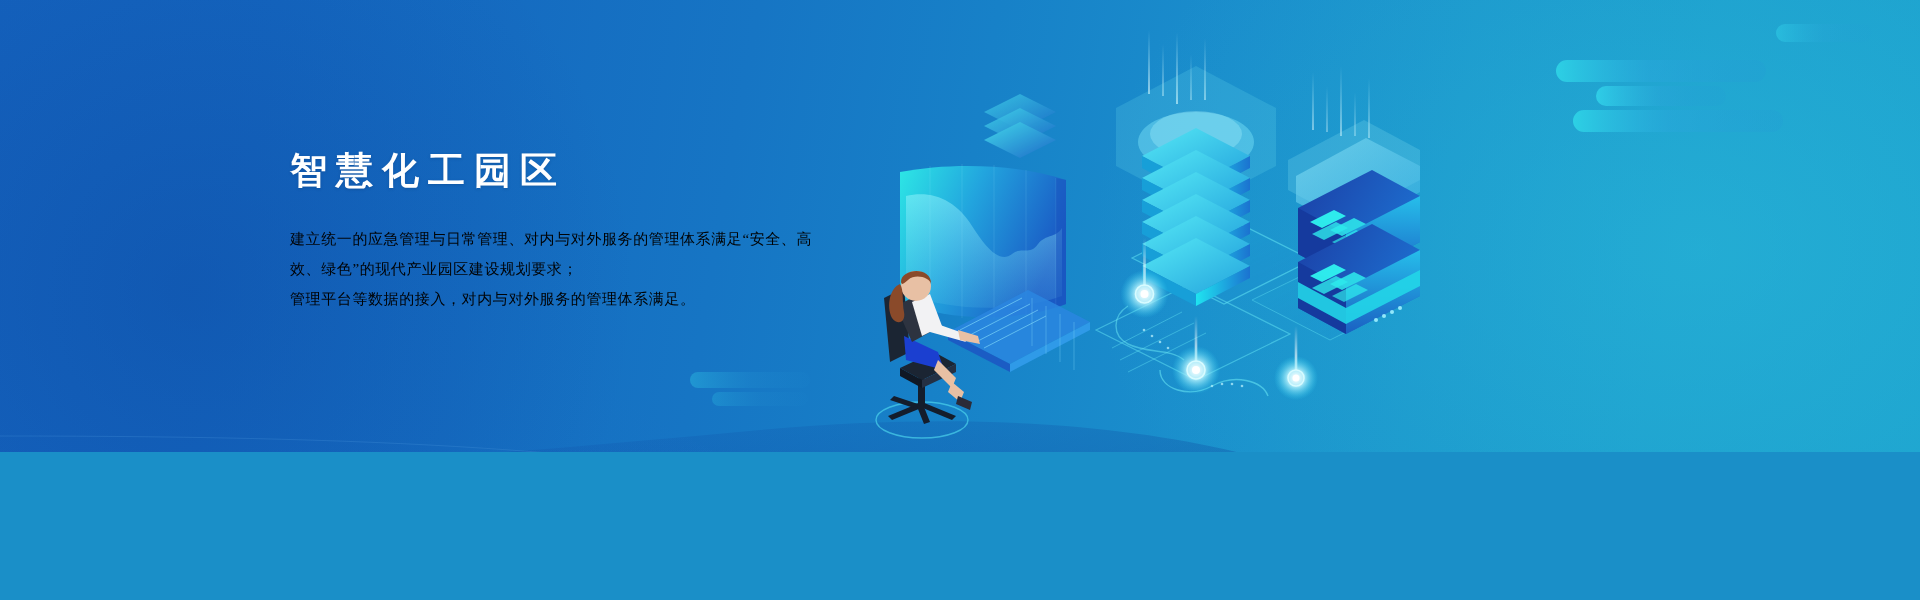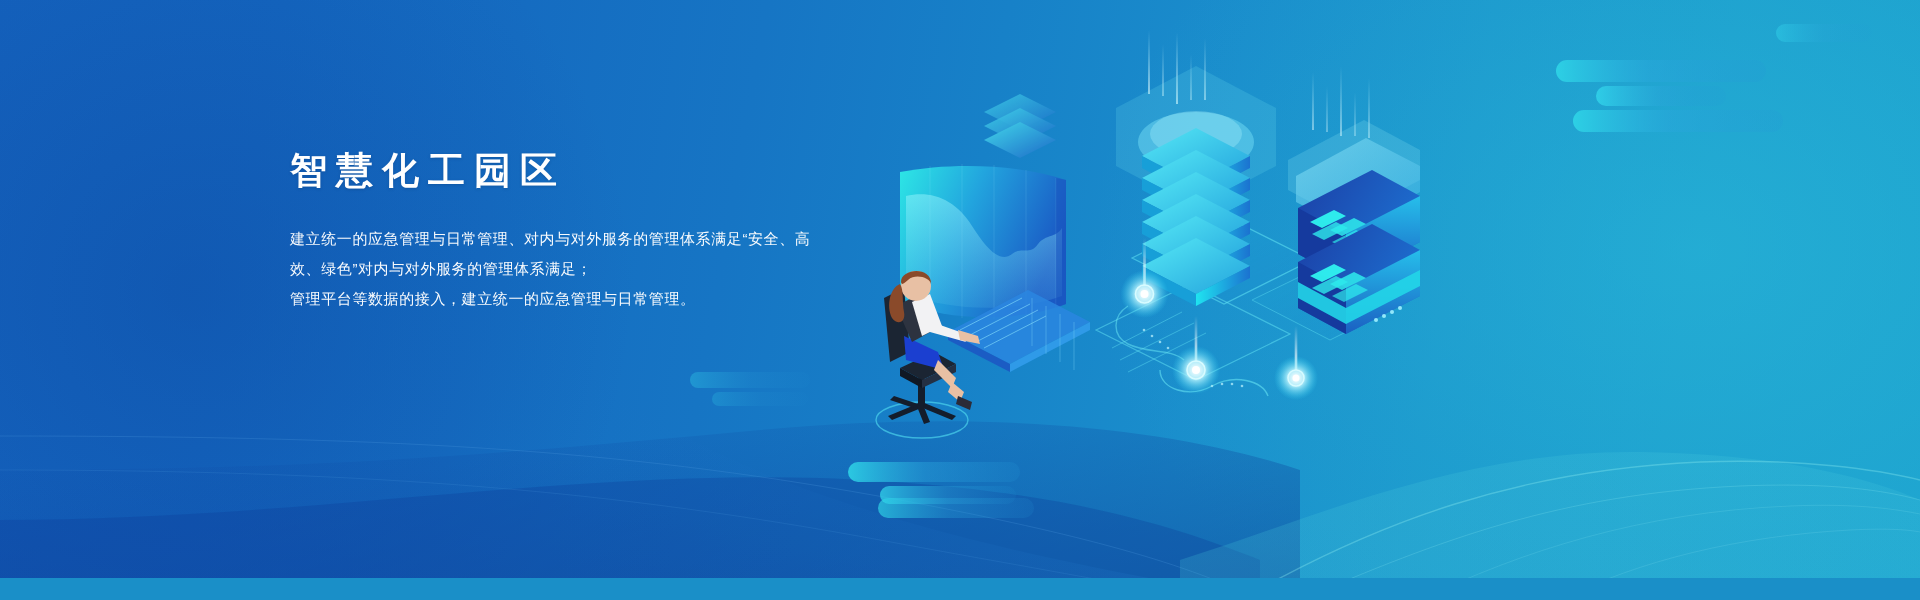--- a/index.html
+++ b/index.html
@@ -1,21 +1,21 @@
 <!DOCTYPE html>
 <html><head>
 <meta charset="utf-8">
 <style>
   html,body{margin:0;padding:0;}
   body{
     width:1920px;height:600px;overflow:hidden;
     font-family:"Liberation Sans","DejaVu Sans",sans-serif;
     background:#1a8fc8;
   }
-  .banner{position:relative;width:1920px;height:578px;overflow:hidden;}
+  .banner{position:relative;width:1920px;height:452px;overflow:hidden;font-family:Liberation Serif, serif;}
 
   
   .bg-base{
     position:absolute;inset:0;
     background:linear-gradient(100deg,
       #1462bd 0%, #1466bf 14%, #156cc1 26%, #1675c4 38%,
       #1781c8 50%, #1a8ecc 62%, #1c99cd 74%, #1da0ce 86%, #1da4cf 100%);
   }
   .bg-glow-r{
     position:absolute;right:-180px;top:-120px;width:1000px;height:820px;
@@ -28,21 +28,21 @@
   .bg-svg{position:absolute;inset:0;width:1920px;height:600px;}
 
   
   .copy{position:absolute;left:290px;top:148px;width:600px;}
   .title{
     color:#ffffff;font-size:37px;font-weight:700;letter-spacing:9px;
     line-height:1.25;margin:0 0 30px 0;white-space:nowrap;
     text-shadow:0 1px 3px rgba(5,40,90,.25);
   }
   .para{
-    color:#ffffff;font-size:15px;line-height:30px;letter-spacing:.6px;
+    color:#000000;font-size:15px;line-height:30px;letter-spacing:.6px;
     margin:0;white-space:nowrap;opacity:.97;
   }
   .para + .para{margin-top:0;}
 
   
   .art{position:absolute;left:860px;top:30px;width:560px;height:420px;}
   .art svg{display:block;}
 </style>
 </head>
 <body>
@@ -107,22 +107,22 @@
       <rect x="880" y="486" width="136" height="18" rx="9" fill="url(#cloudG2)"></rect>
       <rect x="878" y="498" width="156" height="20" rx="10" fill="url(#cloudG)" opacity=".8"></rect>
       <rect x="690" y="372" width="120" height="16" rx="8" fill="url(#cloudG2)" opacity=".45"></rect>
       <rect x="712" y="392" width="96" height="14" rx="7" fill="url(#cloudG2)" opacity=".30"></rect>
     </g>
   </svg>
 
   <div class="copy">
     <h1 class="title">智慧化工园区</h1>
     <p class="para">建立统一的应急管理与日常管理、对内与对外服务的管理体系满足“安全、高</p>
-    <p class="para">效、绿色”对内与对外服务的管理体系满足；</p>
-    <p class="para">管理平台等数据的接入，建立统一的应急管理与日常管理。</p>
+    <p class="para">效、绿色”的现代产业园区建设规划要求；</p>
+    <p class="para">管理平台等数据的接入，对内与对外服务的管理体系满足。</p>
   </div>
 
   <div class="art">
   <svg width="560" height="420" viewBox="0 0 560 420">
     <defs>
       <linearGradient id="scrA" x1="0" y1="0" x2="1" y2="0.4">
         <stop offset="0" stop-color="#2ff0e8"></stop>
         <stop offset="0.45" stop-color="#23a8e0"></stop>
         <stop offset="1" stop-color="#1a55c4"></stop>
       </linearGradient>

